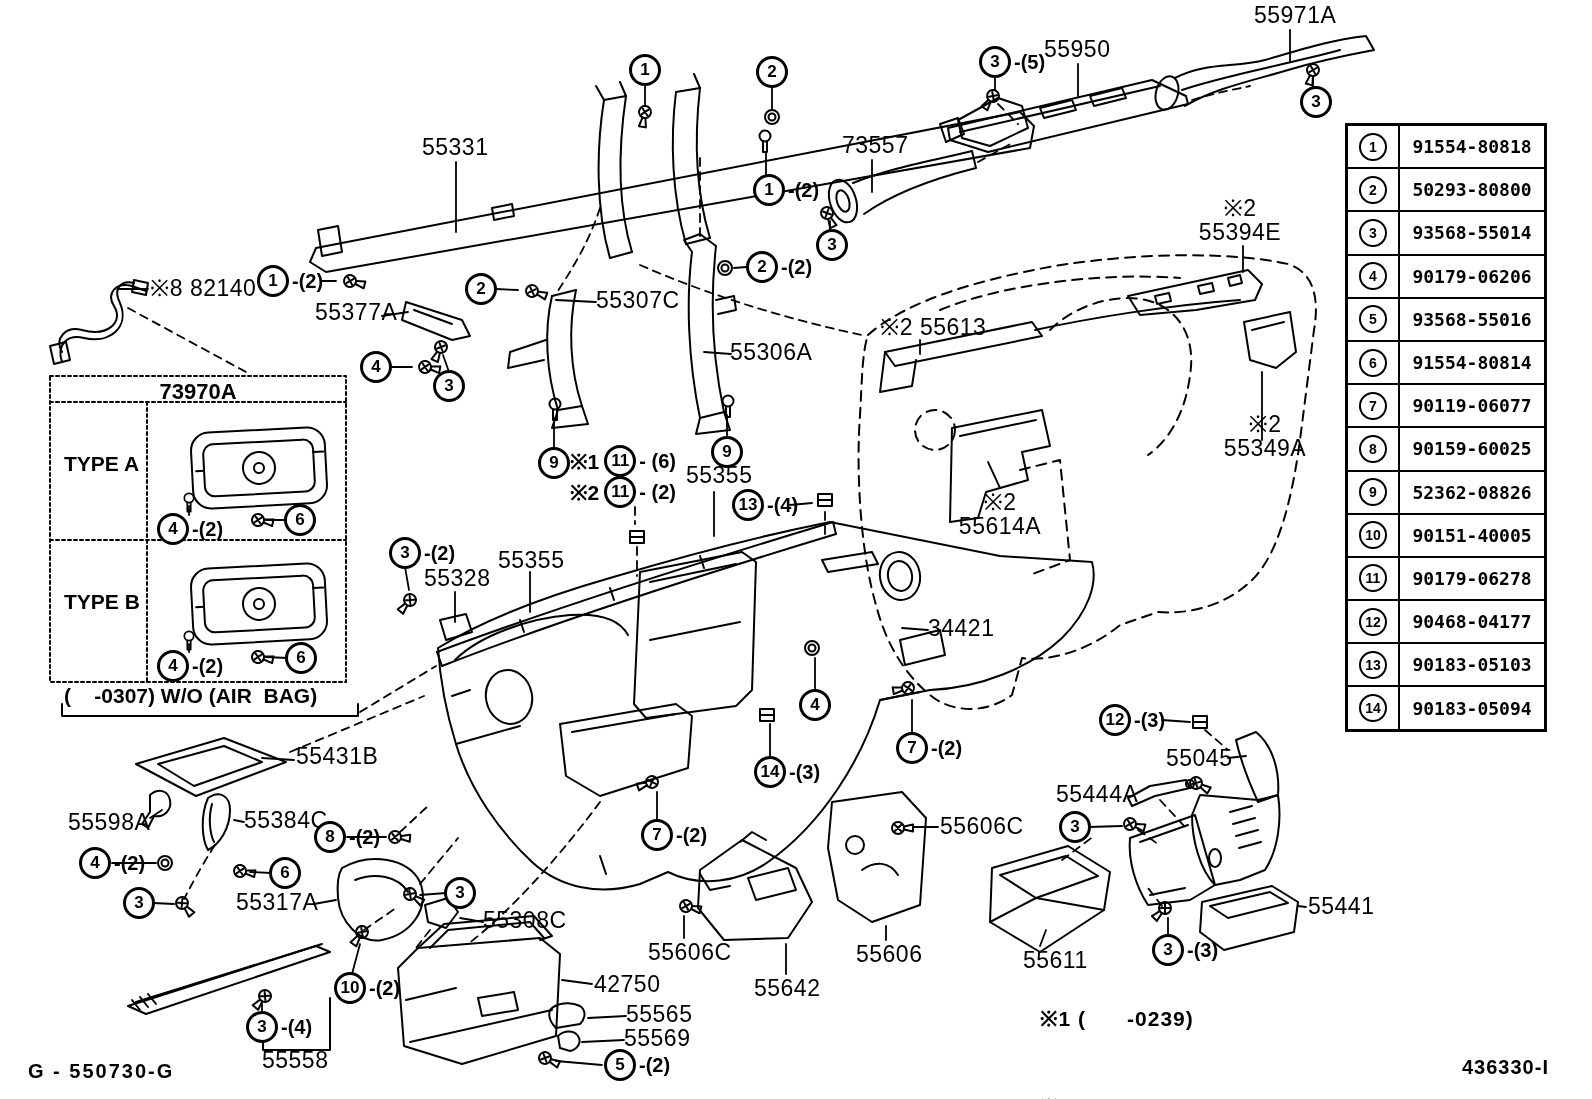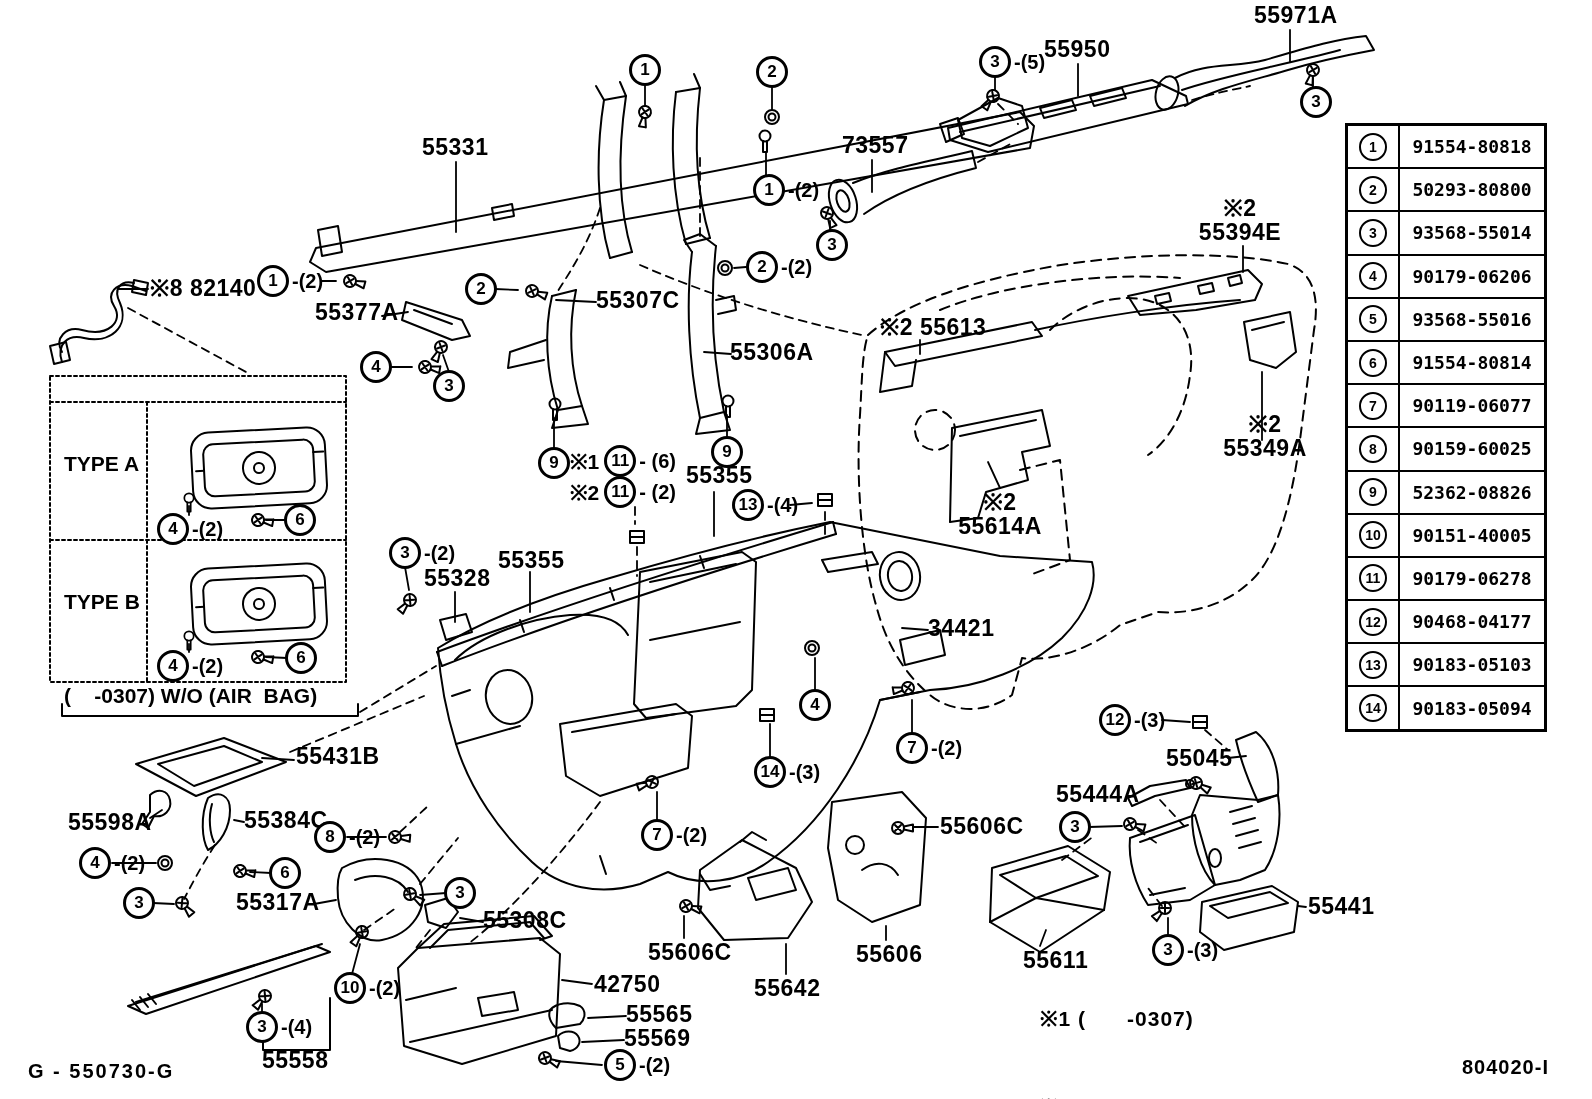--- a/index.html
+++ b/index.html
@@ -1,20 +1,20 @@
 <!DOCTYPE html>
 <html><head>
 <meta charset="utf-8">
 <style>
   html,body{margin:0;padding:0}
   body{width:1592px;height:1099px;background:#fff;position:relative;overflow:hidden;
        font-family:"Liberation Sans",sans-serif;color:#000}
   .stage{position:absolute;inset:0}
   svg.art{position:absolute;left:0;top:0}
-  .lbl{position:absolute;font-weight:bold;font-size:23px;letter-spacing:.5px;white-space:pre;line-height:1.05}
+  .lbl{position:absolute;font-weight:normal;font-size:23px;letter-spacing:.5px;white-space:pre;line-height:1.05}
   .lbl.center{text-align:center}
   .co{position:absolute;display:flex;align-items:center}
   .circ{box-sizing:border-box;min-width:32px;height:32px;border:3px solid #000;border-radius:50%;
         background:#fff;display:flex;align-items:center;justify-content:center;
         font-weight:bold;font-size:17px;padding:0 1px}
   .suf{font-weight:bold;font-size:20px;margin-left:3px;white-space:pre}
   .pre{font-weight:bold;font-size:21px;margin-right:5px;white-space:pre}
   .ptable{position:absolute;left:1345px;top:123px;width:196px;border:3px solid #000;background:#fff}
   .prow{display:flex;height:41.2px;border-top:2px solid #000;align-items:stretch}
   .prow:first-child{border-top:0}
@@ -557,29 +557,30 @@
       <span class="circ">6</span>
     </div>
 <div class="co" style="left:157px;top:650px">
       <span class="circ">4</span>
       <span class="suf">-(2)</span>
     </div>
 <div class="co" style="left:285px;top:642px">
       <span class="circ">6</span>
     </div>
 
+<div class="inset-text" style="left:50px;top:379px;width:296px;text-align:center;font-size:22px">73970A</div>
 <div class="inset-text" style="left:64px;top:452px;font-size:21px">TYPE A</div>
 <div class="inset-text" style="left:64px;top:590px;font-size:21px">TYPE B</div>
 <div class="inset-text" style="left:64px;top:684px;font-size:21px;white-space:pre">(    -0307) W/O (AIR  BAG)</div>
 
-<div class="note" style="left:1040px;top:1004px">※1 (      -0307)</div>
+<div class="note" style="left:1040px;top:1004px">※1 (      -0239)</div>
 <div class="note" style="left:1040px;top:1092px">※2 (0307-      )</div>
 
 <div class="footer" style="left:28px;top:1060px">G - 550730-G</div>
-<div class="footer" style="left:1462px;top:1056px;letter-spacing:1px">804020-I</div>
+<div class="footer" style="left:1462px;top:1056px;letter-spacing:1px">436330-I</div>
 
 <div class="ptable">
   <div class="prow">
         <div class="pref">
           <span class="tcirc">1</span>
         </div>
         <div class="pnum">91554-80818</div>
       </div>
   <div class="prow">
         <div class="pref">

